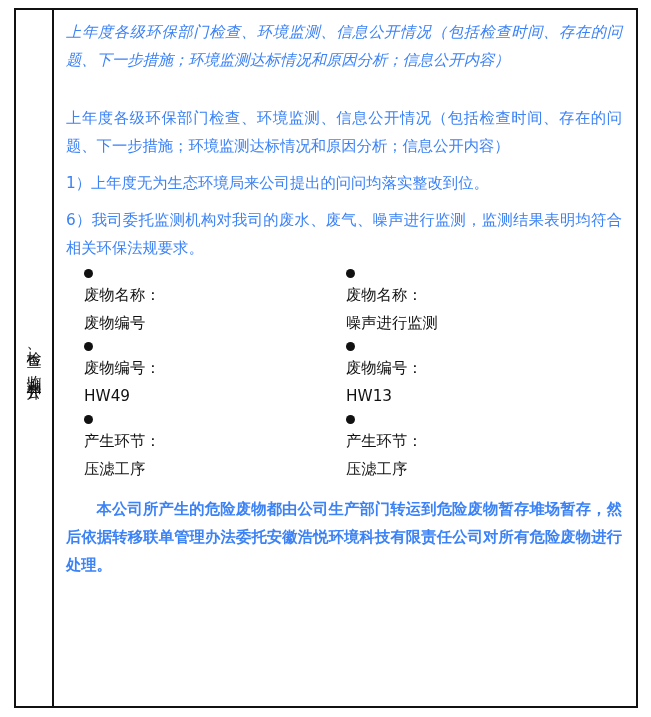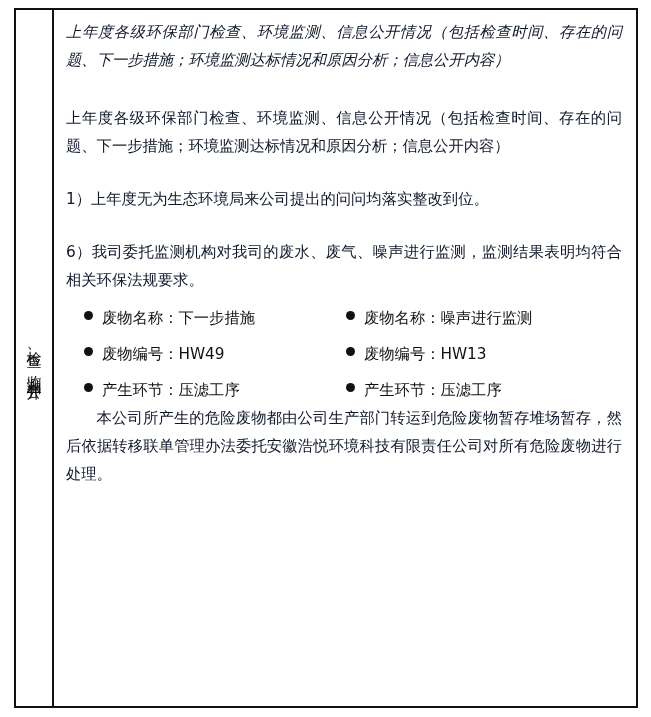--- a/index.html
+++ b/index.html
@@ -52,50 +52,51 @@
     flex: 1 1 auto;
     box-sizing: border-box;
     padding: 8px 14px 6px 12px;
     overflow: hidden;
   }
   p {
     margin: 0;
     font-size: 15.3px;
     line-height: 28px;
     text-align: justify;
-    color: #0f172a;
+    color: #3b82f6;
   }
   .heading-italic {
     font-style: italic;
     font-weight: 500;
     margin-bottom: 0;
   }
   .gap-block {
     height: 30px;
   }
   .para {
-    margin-top: 25px;
+    margin-top: 9px;
   }
   .para-first {
     margin-top: 0;
   }
   .bullets {
     margin-top: 10px;
   }
   .bullet-row {
     display: flex;
     margin-top: 8px;
   }
   .bullet-col {
     width: 50%;
     box-sizing: border-box;
     display: flex;
     align-items: baseline;
     font-size: 15.3px;
     line-height: 28px;
+    flex-direction: column;
   }
   .bullet-col.left {
     padding-left: 18px;
   }
   .bullet-col.right {
     padding-left: 2px;
   }
   .dot {
     display: inline-block;
     width: 9px;
@@ -114,21 +115,23 @@
     white-space: nowrap;
   }
   .storage-para {
     margin-top: 12px;
     text-indent: 2em;
   }
   .storage-para .dot {
     margin-right: 8px;
   }
   .tail-para {
+    margin-top: 12px;
     text-indent: 2em;
+    font-weight: bold;
   }
 </style>
 </head>
 <body>
 
 <div class="page">
   <div class="doc-table">
 
     <div class="row-label">
       <span class="row-label-text">检查、监测和公开</span>
@@ -146,21 +149,21 @@
 
       <p class="para">6）我司委托监测机构对我司的废水、废气、噪声进行监测，监测结果表明均符合相关环保法规要求。</p>
 
 
       <div class="bullets">
 
         <div class="bullet-row">
           <div class="bullet-col left">
             <span class="dot"></span>
             <span class="b-label">废物名称：</span>
-            <span class="b-value">下一步措施</span>
+            <span class="b-value">废物编号</span>
           </div>
           <div class="bullet-col right">
             <span class="dot"></span>
             <span class="b-label">废物名称：</span>
             <span class="b-value">噪声进行监测</span>
           </div>
         </div>
 
         <div class="bullet-row">
           <div class="bullet-col left">

